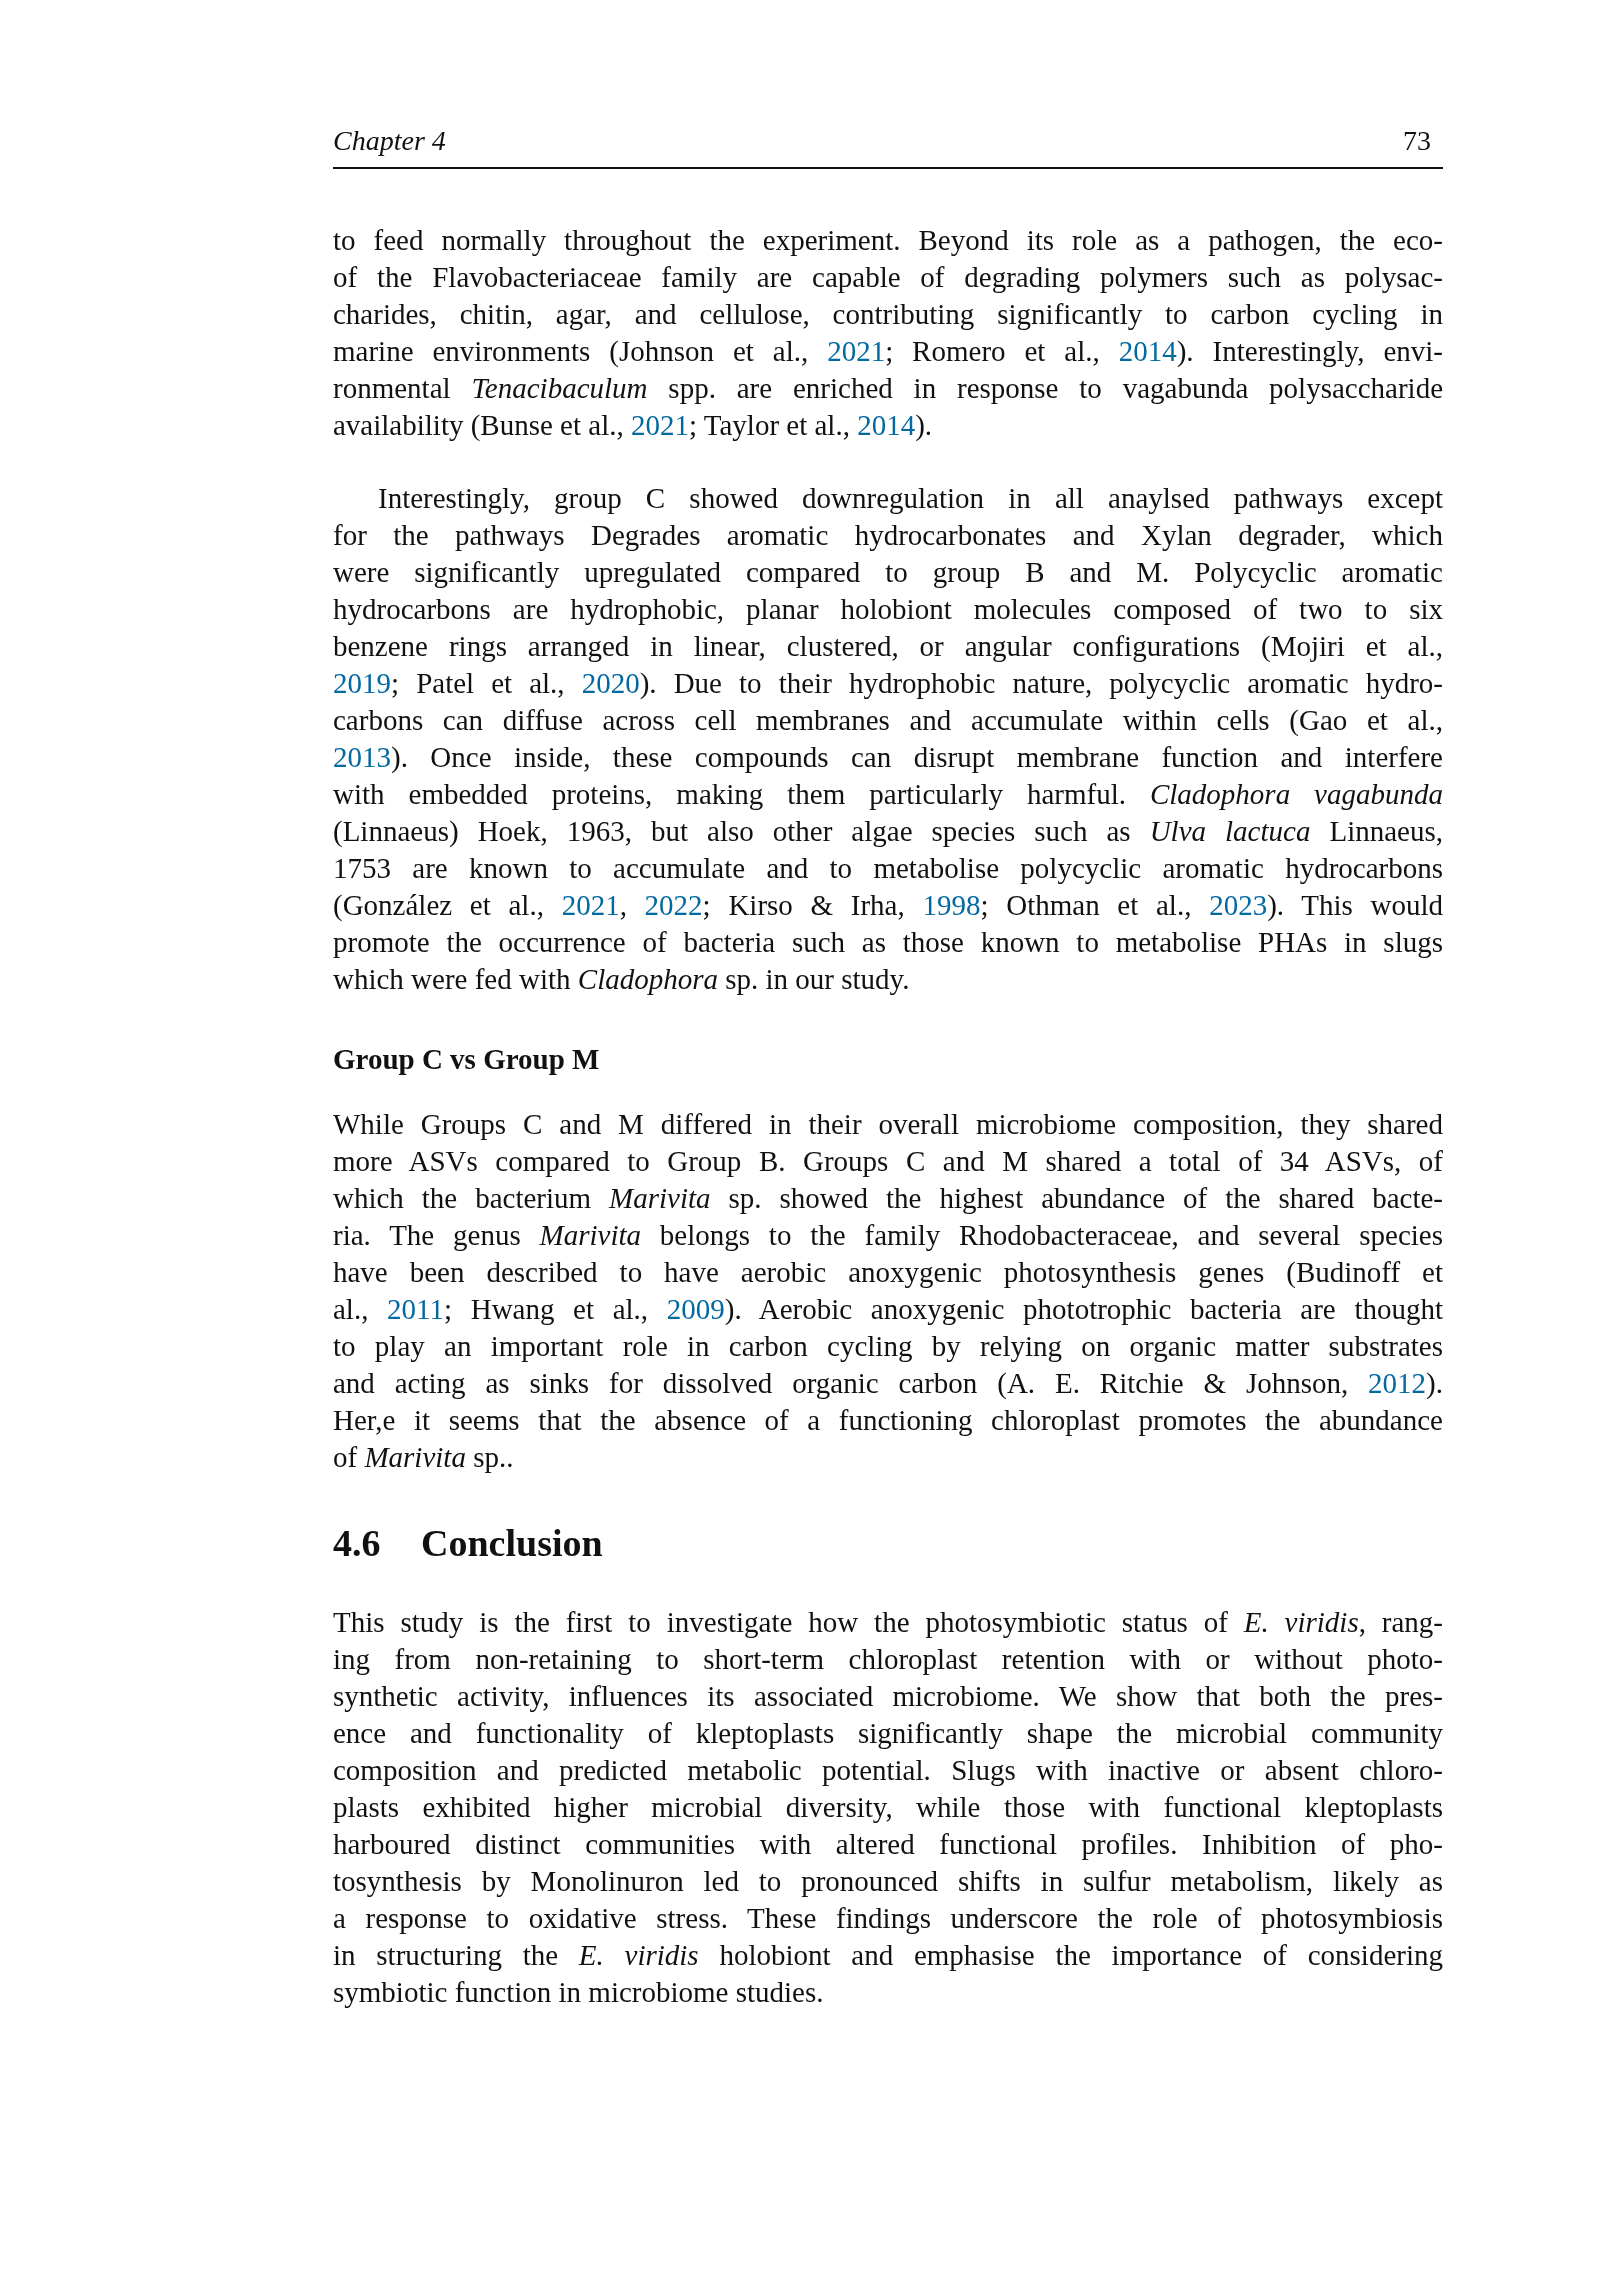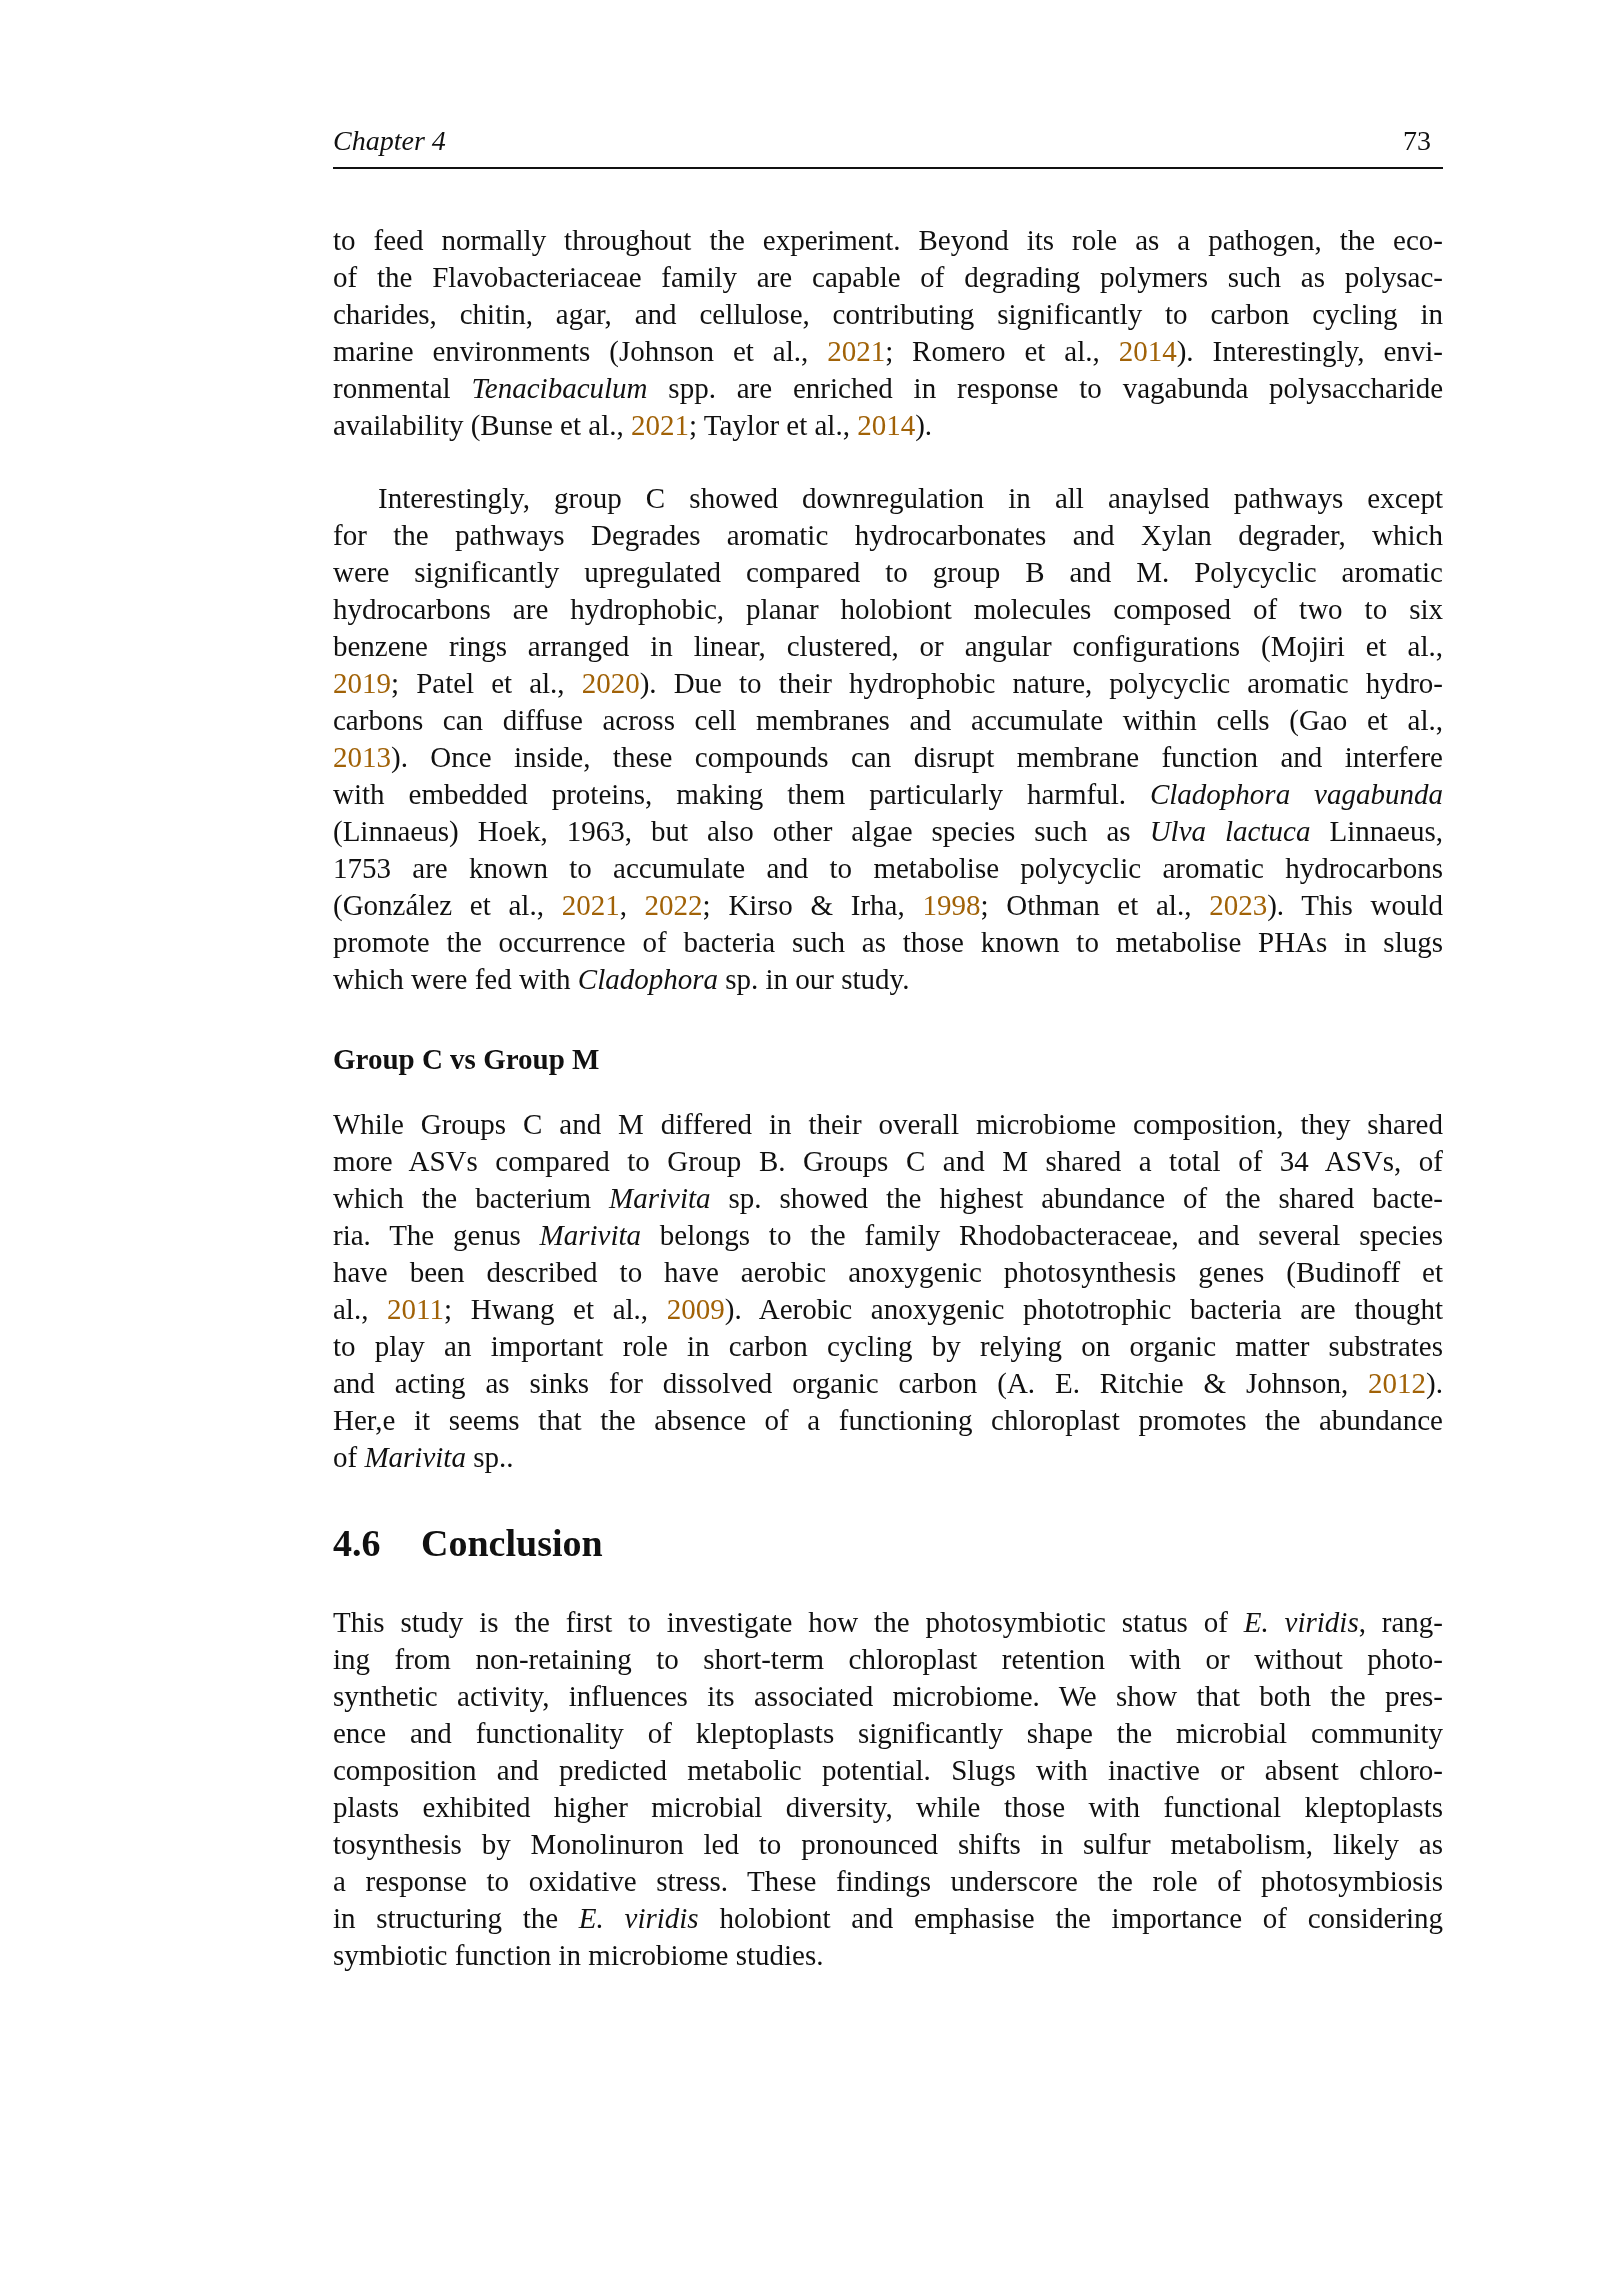--- a/index.html
+++ b/index.html
@@ -11,21 +11,21 @@
   .running-head .chap { position: absolute; left: 0; top: 0; }
   .running-head .pno { position: absolute; right: 12px; top: 0; font-style: normal; }
   .head-rule { position: absolute; top: 167px; left: 0; width: 1110px; height: 0;
                border-top: 2px solid #111; }
   .block { position: absolute; left: 0; width: 1110px; }
   .line { display: block; height: 37px; line-height: 37px; font-size: 29px;
           white-space: nowrap; text-align: justify; text-align-last: justify; }
   .line.last { text-align-last: left; }
   .line.indent { text-indent: 45px; }
   .line em, .line i { font-style: italic; }
-  a.cite { color: #a16207; text-decoration: none; }
+  a.cite { color: #0369a1; text-decoration: none; }
   .subsec { position: absolute; left: 0; font-weight: bold; font-size: 29px; }
   .sec { position: absolute; left: 0; font-weight: bold; font-size: 38px; }
   .sec .num { display: inline-block; width: 88px; }
 </style>
 </head>
 <body>
 
 <div class="page">
   <div class="running-head">
     <span class="chap">Chapter 4</span>
@@ -77,19 +77,20 @@
     <span class="num">4.6</span><span>Conclusion</span>
   </div>
 
   <div class="block" id="p4" style="top:1604px">
       <span class="line"><span>This study is the first to investigate how the photosymbiotic status of </span><em>E. viridis</em><span>, rang-</span></span>
       <span class="line"><span>ing from non-retaining to short-term chloroplast retention with or without photo-</span></span>
       <span class="line"><span>synthetic activity, influences its associated microbiome. We show that both the pres-</span></span>
       <span class="line"><span>ence and functionality of kleptoplasts significantly shape the microbial community</span></span>
       <span class="line"><span>composition and predicted metabolic potential. Slugs with inactive or absent chloro-</span></span>
       <span class="line"><span>plasts exhibited higher microbial diversity, while those with functional kleptoplasts</span></span>
+      <span class="line"><span>harboured distinct communities with altered functional profiles.  Inhibition of pho-</span></span>
       <span class="line"><span>tosynthesis by Monolinuron led to pronounced shifts in sulfur metabolism, likely as</span></span>
       <span class="line"><span>a response to oxidative stress. These findings underscore the role of photosymbiosis</span></span>
       <span class="line"><span>in structuring the </span><em>E. viridis</em><span> holobiont and emphasise the importance of considering</span></span>
       <span class="line last"><span>symbiotic function in microbiome studies.</span></span>
     </div>
 </div>
 
 
 </body></html>

